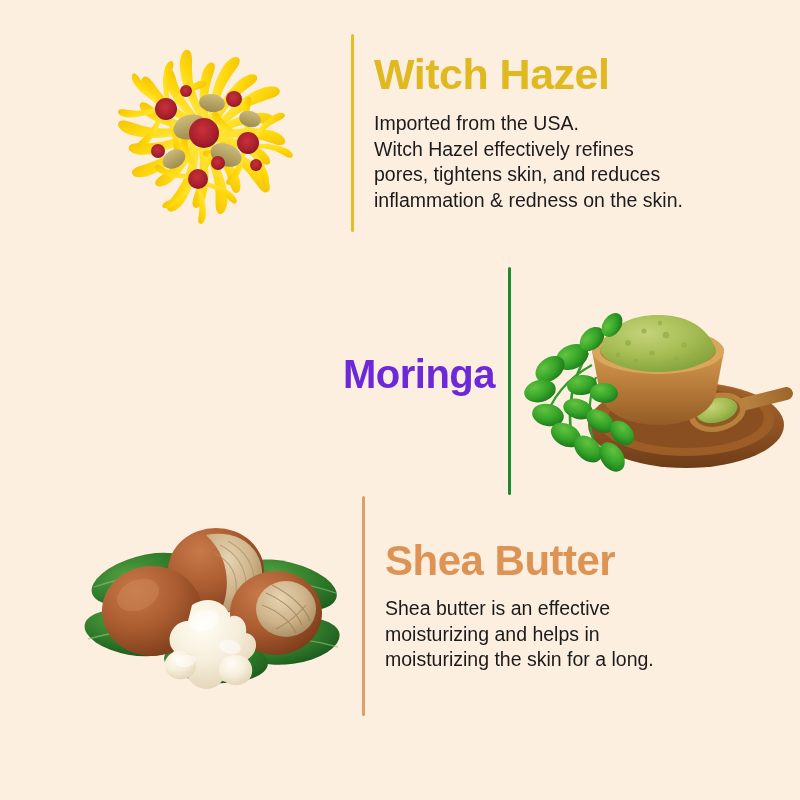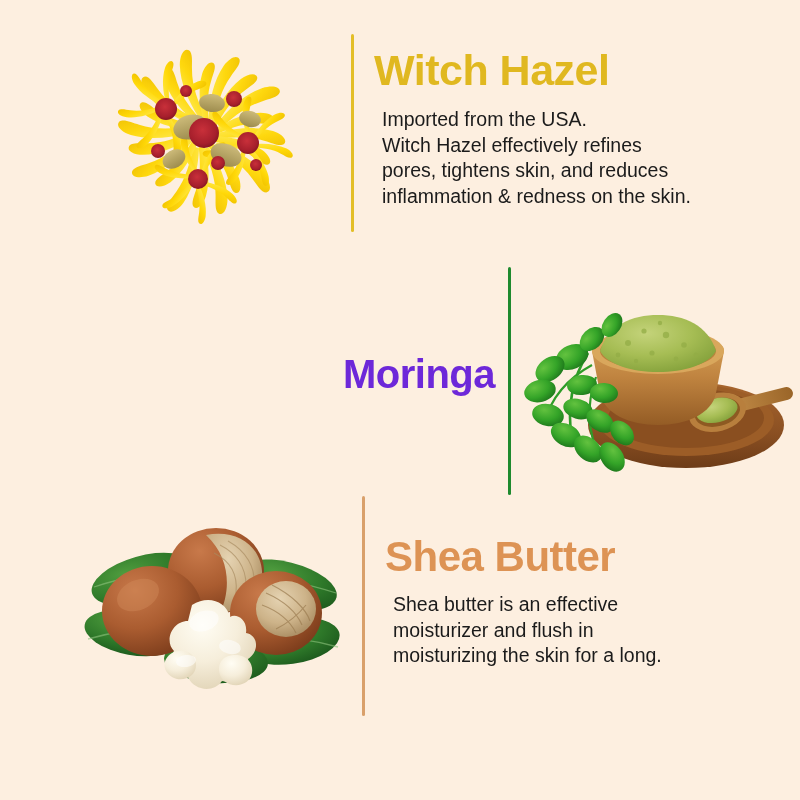--- a/index.html
+++ b/index.html
@@ -50,21 +50,21 @@
     border-radius: 2px;
   }
 
   .heading {
     margin: 0;
     font-weight: bold;
     letter-spacing: -0.5px;
     line-height: 1.05;
   }
   .body-text {
-    margin: 8px;
+    margin: 0;
     color: #1b1b1b;
     font-size: 19.5px;
     line-height: 25.5px;
     font-weight: 500;
     white-space: pre-line;
   }
 
   
   .row-witchhazel .media { width: 250px; height: 240px; margin-left: 70px; }
   .row-witchhazel .divider {
@@ -399,18 +399,18 @@
           <ellipse cx="106" cy="160" rx="10" ry="6" transform="rotate(-8 106 160)"></ellipse>
         </g>
       </svg>
     </div>
 
     <div class="divider"></div>
 
     <div class="copy">
       <h2 class="heading">Shea Butter</h2>
       <p class="body-text">Shea butter is an effective
-moisturizer and flush in
+moisturizing and helps in
 moisturizing the skin for a long.</p>
     </div>
   </div>
 
 </div>
 
 </body></html>

